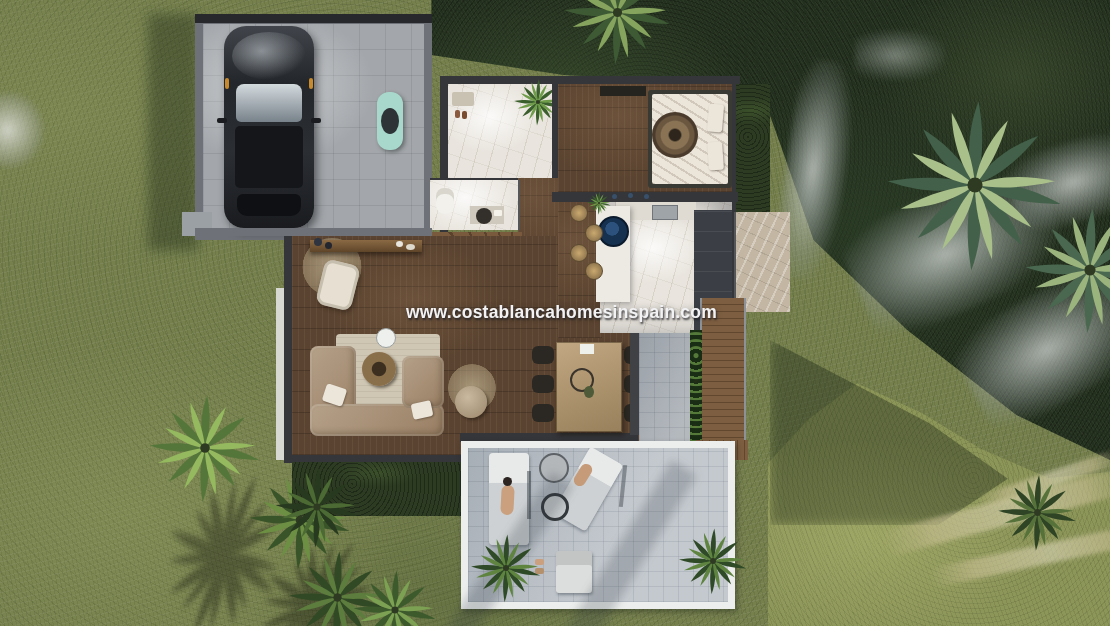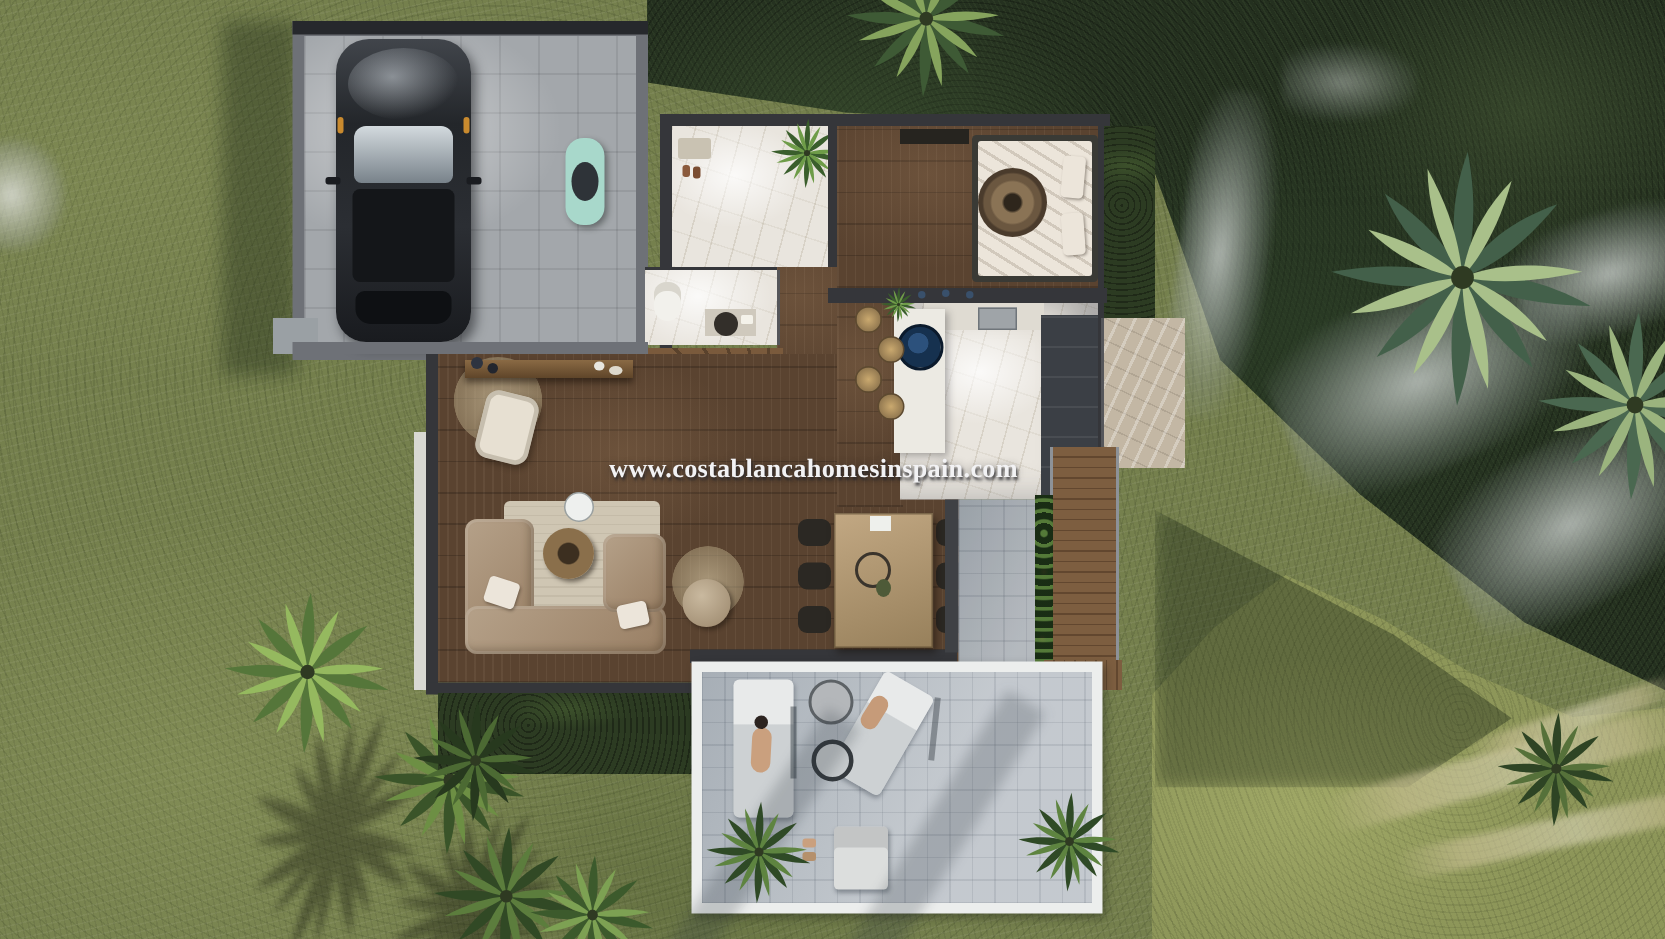--- a/index.html
+++ b/index.html
@@ -300,14 +300,14 @@
     <div class="abs" style="left:40px;top:120px;width:10px;height:12px;background:#3a3f34;"></div>
     <div class="abs" style="left:246px;top:116px;width:10px;height:12px;background:#3a3f34;"></div>
   </div>
   <svg class="abs palm" style="left:468px;top:530px;width:76px;height:76px;--pd:#2f4a26;--pl:#5e8440;" viewBox="-50 -50 100 100">
       <use href="#palmsym"></use>
     </svg>
   <svg class="abs palm" style="left:676px;top:524px;width:74px;height:74px;--pd:#2f4a26;--pl:#5e8440;" viewBox="-50 -50 100 100">
       <use href="#palmsym"></use>
     </svg>
 
-  <div class="abs watermark" style="left:406px;top:302px;font-family:Liberation Serif, serif;">www.costablancahomesinspain.com</div>
+  <div class="abs watermark" style="left:406px;top:302px;">www.costablancahomesinspain.com</div>
 </div>
 
 </body></html>

